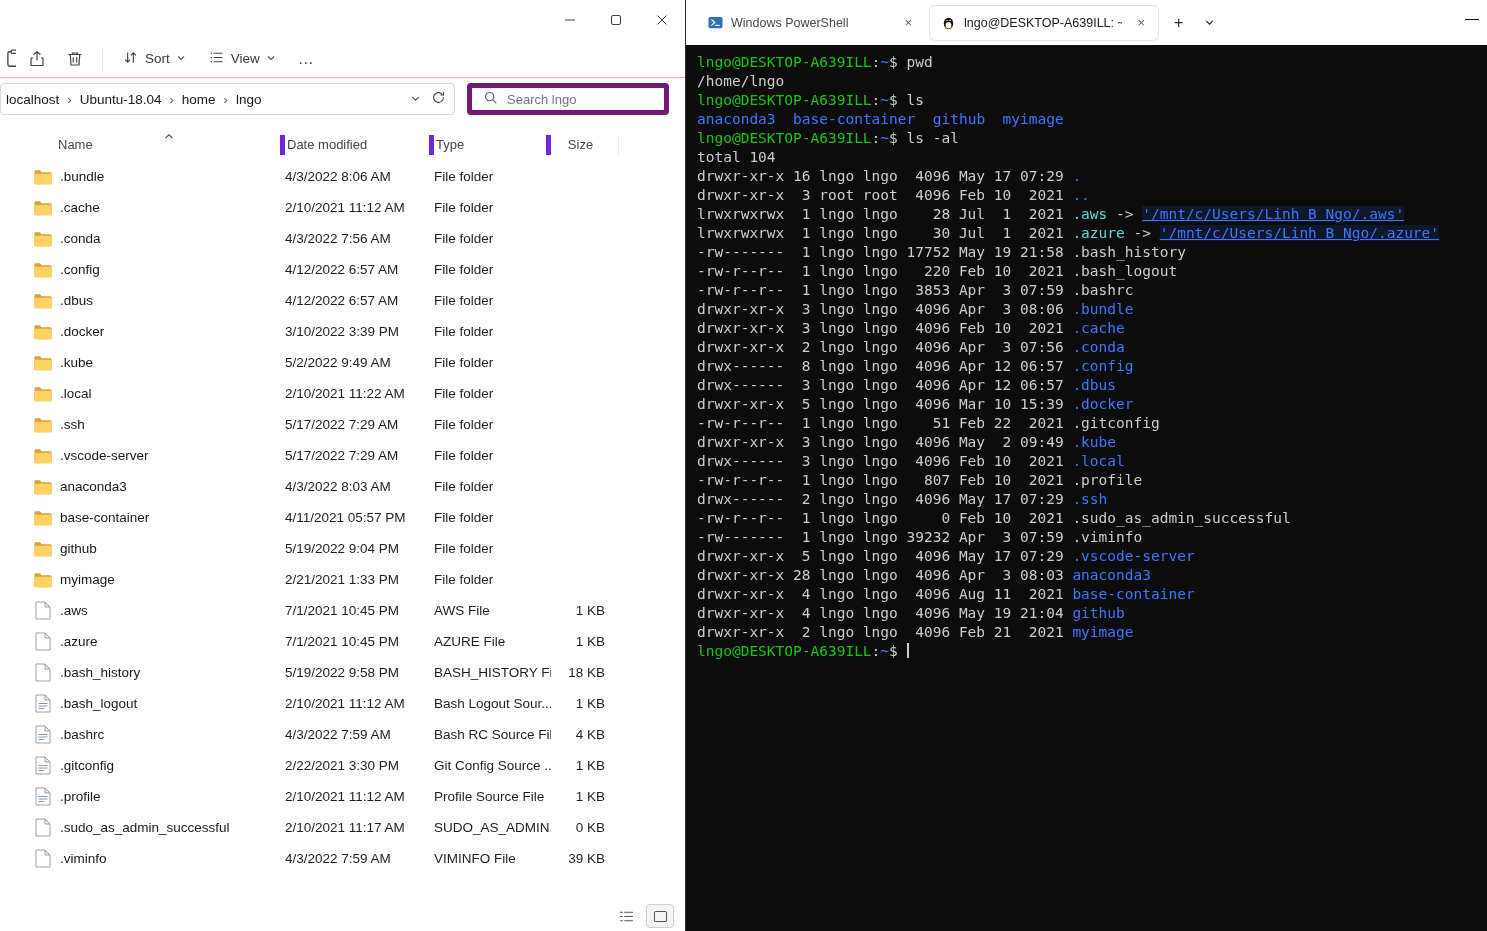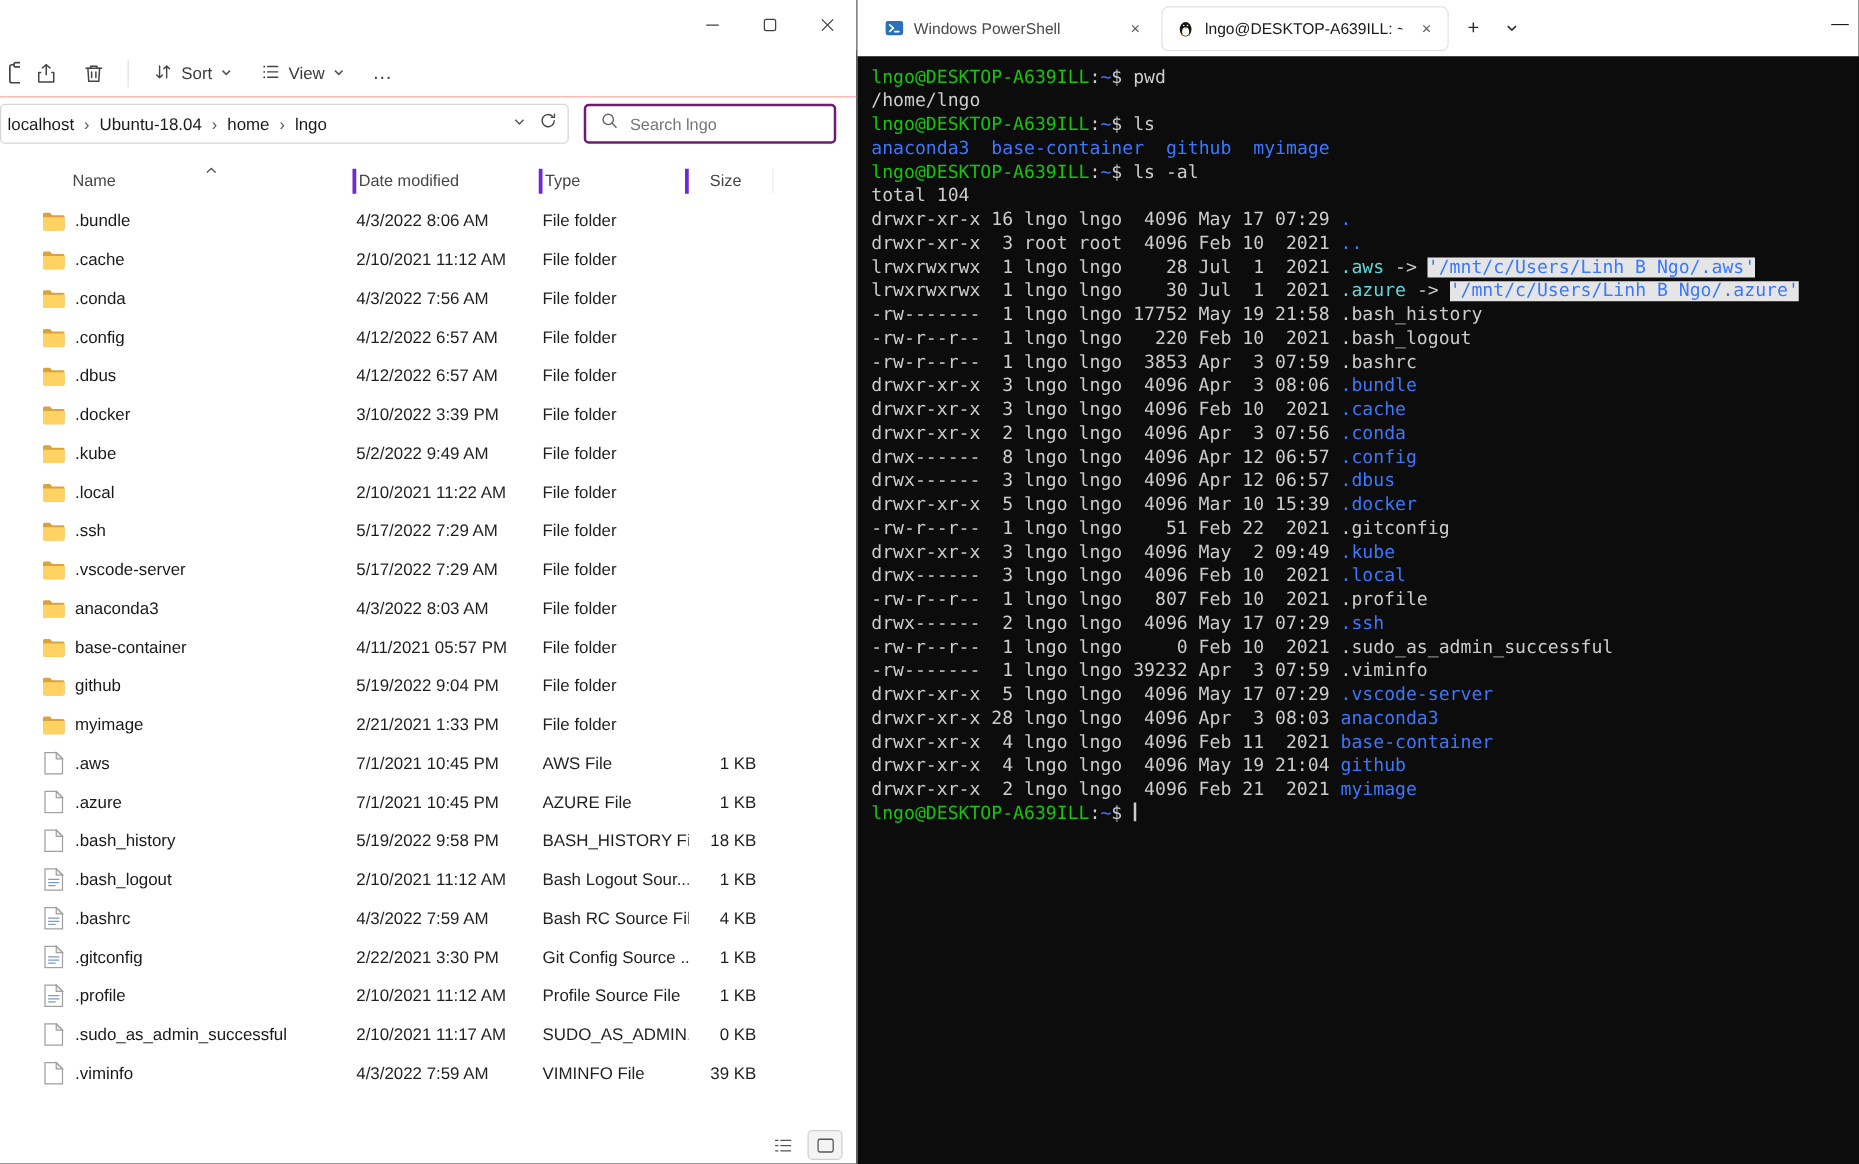--- a/index.html
+++ b/index.html
@@ -18,26 +18,26 @@
   .tb-cut { width:16px; overflow:hidden; display:flex; justify-content:flex-end; }
   .tb-sep { width:1px; height:22px; background:#e1e1e1; margin:0 6px; }
   .tb-btn { display:flex; align-items:center; gap:6px; padding:5px 9px; border-radius:4px; color:#3a3a3a; font-size:13.5px; }
 
   .ex-addressrow { display:flex; align-items:center; gap:12px; padding:5px 16px 7px 0; }
   .breadcrumb-box { flex:1; height:32px; border:1px solid #d6d6d6; border-radius:4px; display:flex; align-items:center; padding:0 6px 0 0; overflow:hidden; background:#fff; }
   .crumbs { display:flex; align-items:center; overflow:hidden; white-space:nowrap; }
   .crumb { font-size:13.5px; color:#1a1a1a; padding:3px 5px; border-radius:3px; }
   .crumb-sep { color:#555; font-size:13px; padding:0 3px; }
   .bc-right { margin-left:auto; display:flex; align-items:center; gap:10px; padding-right:2px; }
-  .search-box { width:202px; height:32px; border:2px solid #701a75; border-radius:4px; display:flex; align-items:center; gap:9px; padding:0 11px; }
+  .search-box { width:202px; height:32px; border:5px solid #701a75; border-radius:4px; display:flex; align-items:center; gap:9px; padding:0 11px; }
   .search-box input { border:none; outline:none; font-size:13px; color:#5a5a5a; width:140px; background:transparent; font-family:inherit; }
 
   .ex-headers { display:grid; grid-template-columns:30px 26px 229px 149px 117px 68px; height:26px; margin-top:10px; font-size:13px; color:#454545; align-items:center; }
   .hdr-spacer { grid-column:1 / 3; }
-  .hdr-cell { position:relative; height:20px; line-height:20px; border-right:3px solid #6d28d9; padding-left:2px; }
+  .hdr-cell { position:relative; height:20px; line-height:20px; border-right:5px solid #6d28d9; padding-left:2px; }
   .hdr-cell.last { border-right:1px solid #ececec; padding-right:10px;text-align:center; }
   .sort-caret { position:absolute; top:-9px; left:48%; }
 
   .ex-list { flex:1; overflow:hidden; padding-top:3px; }
   .ex-row { display:grid; grid-template-columns:30px 26px 229px 149px 117px 68px; align-items:center; height:31px; font-size:13.5px; color:#191919; }
   .ex-icon { display:flex; align-items:center; justify-content:center; }
   .ex-name { padding-left:4px; white-space:nowrap; overflow:hidden; }
   .ex-date, .ex-type { white-space:nowrap; overflow:hidden; color:#1f1f1f; }
   .ex-size { text-align:right; padding-right:14px; color:#1f1f1f; }
 
@@ -56,21 +56,21 @@
   .tab-new { color:#2b2b2b; font-size:16px; padding:2px 11px; }
   .tab-dd { display:flex; align-items:center; padding:4px 10px; }
   .term-min { position:absolute; right:2px; top:8px; color:#1a1a1a; font-size:14px; padding:2px 6px; }
 
   .term-body { flex:1; overflow:hidden; padding:8px 0 0 11px; font-family:"DejaVu Sans Mono",monospace; font-size:14.5px; line-height:19px; }
   .term-line { white-space:pre; }
   .t-w { color:#cccccc; }
   .t-g { color:#16c60c; }
   .t-b { color:#3b78ff; }
   .t-c { color:#61d6d6; }
-  .t-hl { background:#e5e5e5; color:#3b78ff; }
+  .t-hl { background:#0f172a; color:#3b78ff;text-decoration:underline; }
   .t-cur { display:inline-block; width:2px; height:15px; background:#cccccc; vertical-align:-2px; }
 </style>
 </head>
 <body>
 
 <div class="screen">
 
   <div class="explorer">
 
     <div class="ex-titlebar">
@@ -582,20 +582,20 @@
         <div class="term-line"><span class="t-w">drwxr-xr-x  5 lngo lngo  4096 Mar 10 15:39 </span><span class="t-b">.docker</span></div>
         <div class="term-line"><span class="t-w">-rw-r--r--  1 lngo lngo    51 Feb 22  2021 .gitconfig</span></div>
         <div class="term-line"><span class="t-w">drwxr-xr-x  3 lngo lngo  4096 May  2 09:49 </span><span class="t-b">.kube</span></div>
         <div class="term-line"><span class="t-w">drwx------  3 lngo lngo  4096 Feb 10  2021 </span><span class="t-b">.local</span></div>
         <div class="term-line"><span class="t-w">-rw-r--r--  1 lngo lngo   807 Feb 10  2021 .profile</span></div>
         <div class="term-line"><span class="t-w">drwx------  2 lngo lngo  4096 May 17 07:29 </span><span class="t-b">.ssh</span></div>
         <div class="term-line"><span class="t-w">-rw-r--r--  1 lngo lngo     0 Feb 10  2021 .sudo_as_admin_successful</span></div>
         <div class="term-line"><span class="t-w">-rw-------  1 lngo lngo 39232 Apr  3 07:59 .viminfo</span></div>
         <div class="term-line"><span class="t-w">drwxr-xr-x  5 lngo lngo  4096 May 17 07:29 </span><span class="t-b">.vscode-server</span></div>
         <div class="term-line"><span class="t-w">drwxr-xr-x 28 lngo lngo  4096 Apr  3 08:03 </span><span class="t-b">anaconda3</span></div>
-        <div class="term-line"><span class="t-w">drwxr-xr-x  4 lngo lngo  4096 Feb 11  2021 </span><span class="t-b">base-container</span></div>
+        <div class="term-line"><span class="t-w">drwxr-xr-x  4 lngo lngo  4096 Aug 11  2021 </span><span class="t-b">base-container</span></div>
         <div class="term-line"><span class="t-w">drwxr-xr-x  4 lngo lngo  4096 May 19 21:04 </span><span class="t-b">github</span></div>
         <div class="term-line"><span class="t-w">drwxr-xr-x  2 lngo lngo  4096 Feb 21  2021 </span><span class="t-b">myimage</span></div>
         <div class="term-line"><span class="t-g">lngo@DESKTOP-A639ILL</span><span class="t-w">:</span><span class="t-b">~</span><span class="t-w">$ </span><span class="t-cur"></span></div>
       </div>
   </div>
 
 </div>
 
 </body></html>

